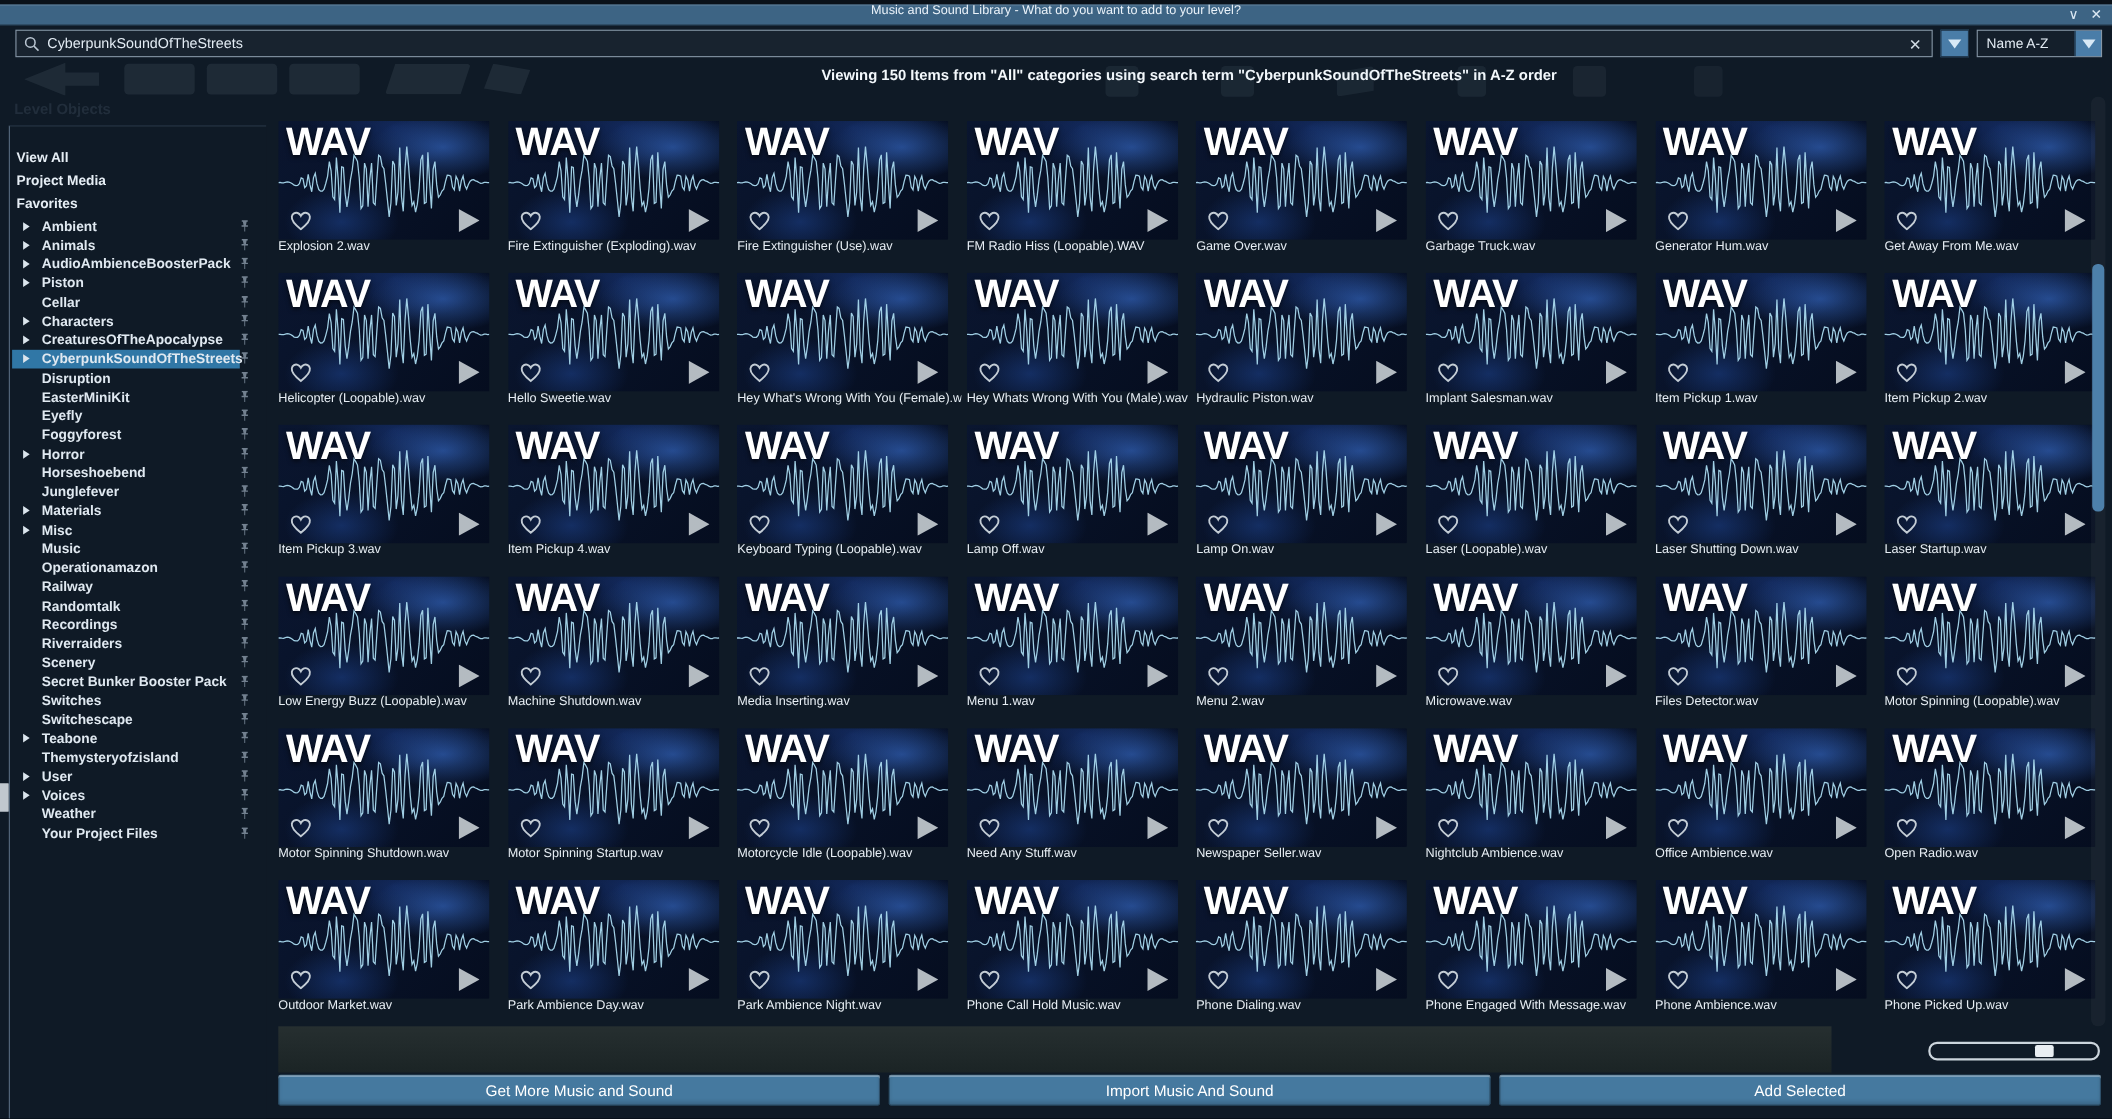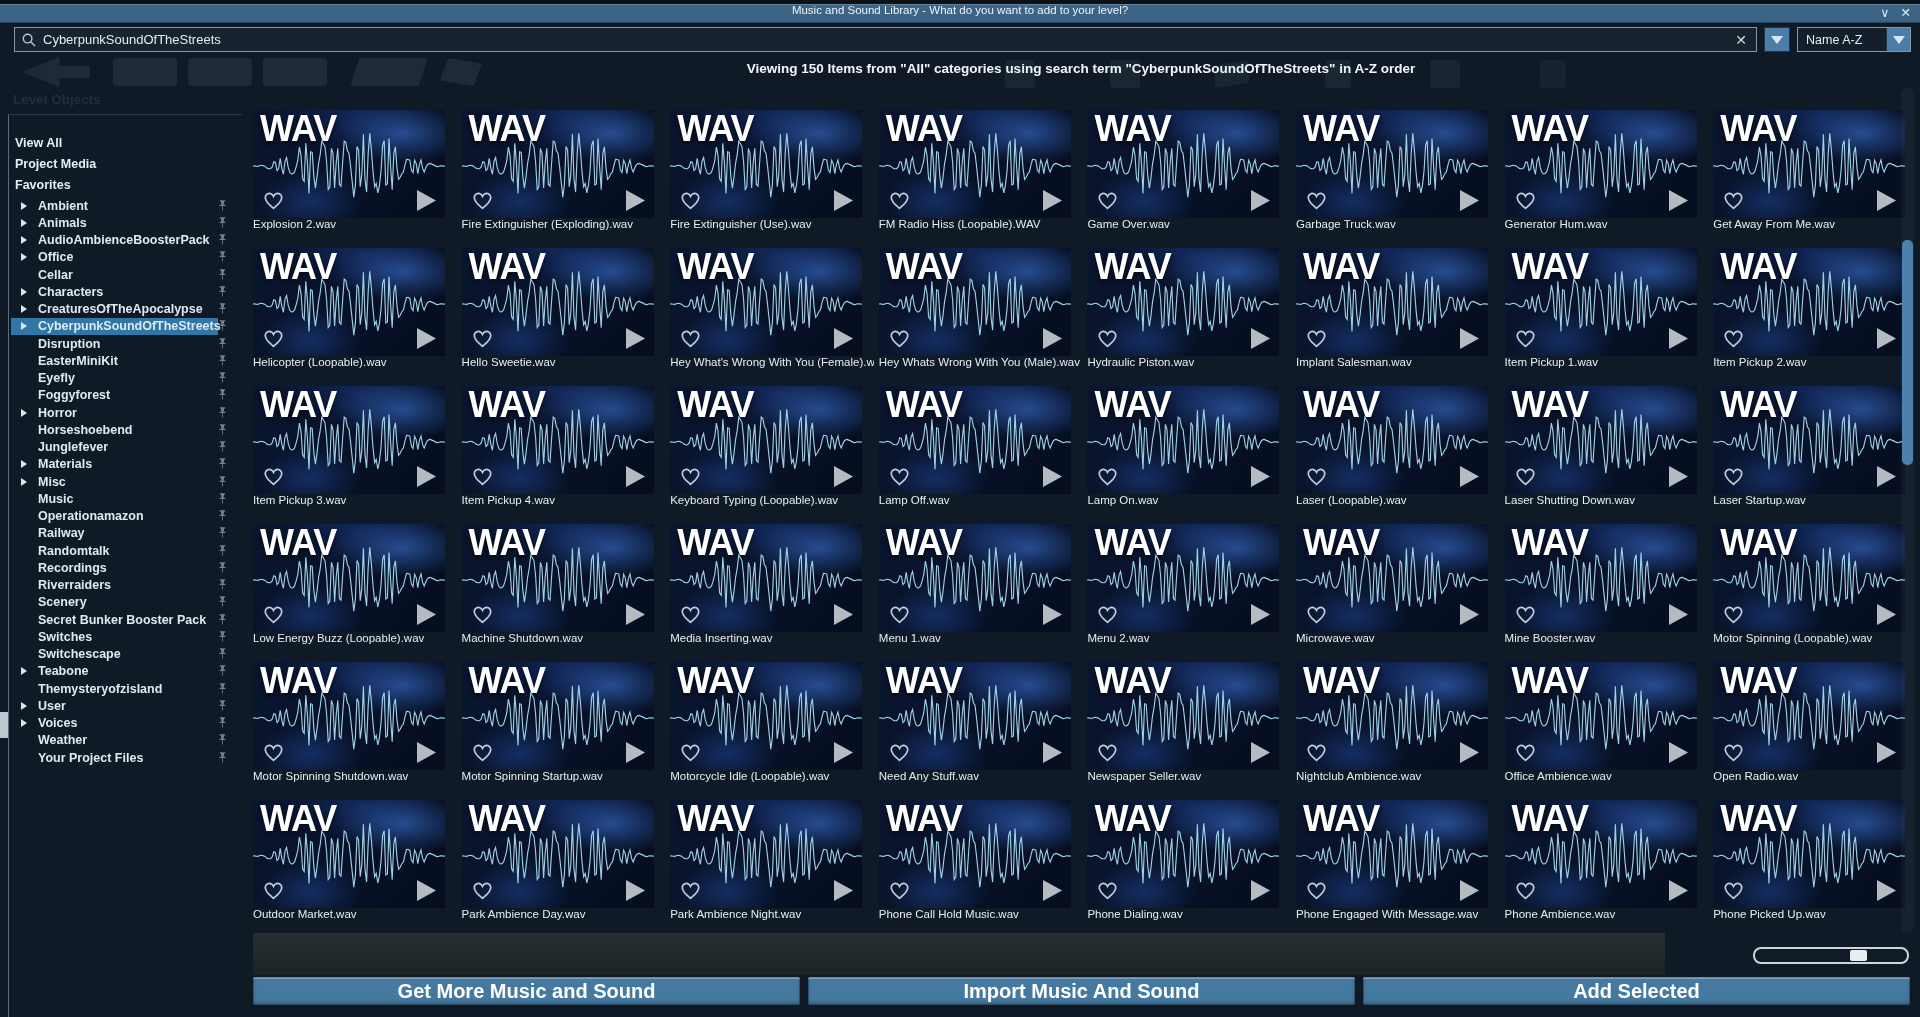--- a/index.html
+++ b/index.html
@@ -72,21 +72,21 @@
   .partial-strip{position:absolute;left:253px;top:933px;width:1412px;height:42px;
     background:linear-gradient(#262f30,#1b2425);}
   .zoom-slider{position:absolute;left:1753px;top:947px;width:156px;height:17px;box-sizing:border-box;
     border:2px solid #ccd5dc;border-radius:8px;background:#101b27;}
   .zoom-handle{position:absolute;left:95px;top:1px;width:17px;height:11px;background:#e9eef2;border-radius:2px;}
   .vscroll-thumb{position:absolute;left:1902px;top:240px;width:11px;height:225px;border-radius:5px;background:#4d80aa;}
   .vscroll-track{position:absolute;left:1901px;top:88px;width:13px;height:845px;background:rgba(255,255,255,.04);border-radius:6px;}
 
   .footer-btn{position:absolute;top:977px;height:28px;width:547px;background:var(--button,#45799f);border-radius:2px;
     box-shadow:inset 0 2px 0 rgba(255,255,255,.30), inset 0 0 0 1px rgba(0,0,0,.28), inset 0 -3px 4px rgba(0,0,0,.18);
-    display:flex;align-items:center;justify-content:center;color:#ffffff;font-size:20px;font-weight:700;}
+    display:flex;align-items:center;justify-content:center;color:#ffffff;font-size:14px;font-weight:400;}
   .btn-1{left:253px;} .btn-2{left:808px;} .btn-3{left:1363px;align-items:center;}
 </style>
 </head>
 <body>
 
 <svg width="0" height="0" style="position:absolute" aria-hidden="true">
   <defs>
     <symbol id="wavesym" viewBox="0 0 192 108" preserveAspectRatio="none">
       <polyline id="wave-polyline" points="0.0,56.0 1.6,55.9 3.2,56.2 4.8,56.3 6.4,55.7 8.0,55.3 9.6,55.5 11.2,56.1 12.8,57.1 14.4,58.4 16.0,58.7 17.6,58.6 19.2,56.9 20.8,51.7 22.4,52.4 24.0,60.5 25.6,58.8 27.2,48.4 28.8,58.1 30.4,64.3 32.0,51.4 33.6,47.5 35.2,57.2 36.8,62.3 38.4,63.8 40.0,63.7 41.6,62.0 43.2,56.6 44.8,50.3 46.4,37.0 48.0,45.3 49.6,68.9 51.2,71.4 52.8,33.2 54.4,52.4 56.0,83.4 57.6,41.7 59.2,42.3 60.8,66.3 62.4,78.1 64.0,67.4 65.6,53.3 67.2,44.7 68.8,31.2 70.4,33.7 72.0,36.8 73.6,51.8 75.2,79.5 76.8,77.0 78.4,38.3 80.0,43.5 81.6,78.0 83.2,52.8 84.8,38.3 86.4,74.4 88.0,76.1 89.6,52.8 91.2,31.1 92.8,32.4 94.4,40.9 96.0,43.3 97.6,56.6 99.2,71.6 100.8,87.2 102.4,74.6 104.0,36.5 105.6,39.8 107.2,76.8 108.8,64.6 110.4,24.2 112.0,69.1 113.6,82.1 115.2,43.1 116.8,23.3 118.4,40.3 120.0,61.5 121.6,76.8 123.2,73.4 124.8,82.9 126.4,75.6 128.0,61.4 129.6,35.3 131.2,30.8 132.8,75.0 134.4,74.0 136.0,28.5 137.6,56.2 139.2,79.6 140.8,43.7 142.4,36.9 144.0,58.1 145.6,69.3 147.2,67.3 148.8,63.7 150.4,62.0 152.0,54.9 153.6,49.3 155.2,49.5 156.8,50.1 158.4,60.1 160.0,62.6 161.6,50.3 163.2,53.6 164.8,63.7 166.4,54.3 168.0,50.0 169.6,58.4 171.2,62.0 172.8,57.7 174.4,54.7 176.0,53.6 177.6,53.4 179.2,54.4 180.8,54.9 182.4,55.9 184.0,56.6 185.6,56.5 187.2,55.8 188.8,55.8 190.4,56.1 192.0,56.0" fill="none" stroke="#a9d9ee" stroke-width="1.15" opacity="0.95"></polyline>
     </symbol>
@@ -183,21 +183,21 @@
   <div class="cat-row">
     <span class="cat-arrow"></span>
     <span class="cat-label">AudioAmbienceBoosterPack</span>
     <svg class="pin">
             <use href="#pinsym"></use>
           </svg>
   </div>
 
   <div class="cat-row">
     <span class="cat-arrow"></span>
-    <span class="cat-label">Office</span>
+    <span class="cat-label">Piston</span>
     <svg class="pin">
             <use href="#pinsym"></use>
           </svg>
   </div>
 
   <div class="cat-row">
 
     <span class="cat-label">Cellar</span>
     <svg class="pin">
             <use href="#pinsym"></use>
@@ -917,21 +917,21 @@
       <svg class="wf">
             <use href="#wavesym"></use>
           </svg>
       <svg class="heart">
             <use href="#heartsym"></use>
           </svg>
       <svg class="play" viewBox="0 0 19 21">
         <polygon points="0,0 19,10.5 0,21"></polygon>
       </svg>
     </div>
-    <div class="tile-name">Mine Booster.wav</div>
+    <div class="tile-name">Files Detector.wav</div>
   </div>
 
   <div class="tile" style="left: 1471.2px; top: 439px;">
     <div class="tile-img">
       <div class="wav-label">WAV</div>
       <svg class="wf">
             <use href="#wavesym"></use>
           </svg>
       <svg class="heart">
             <use href="#heartsym"></use>

